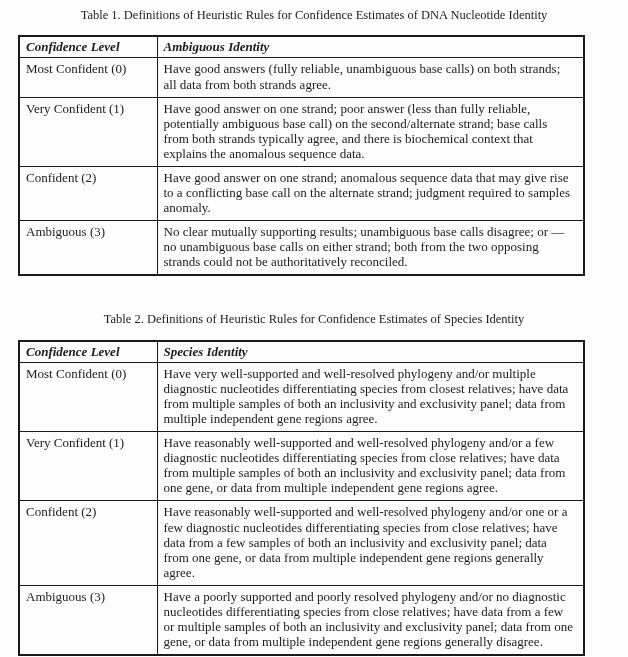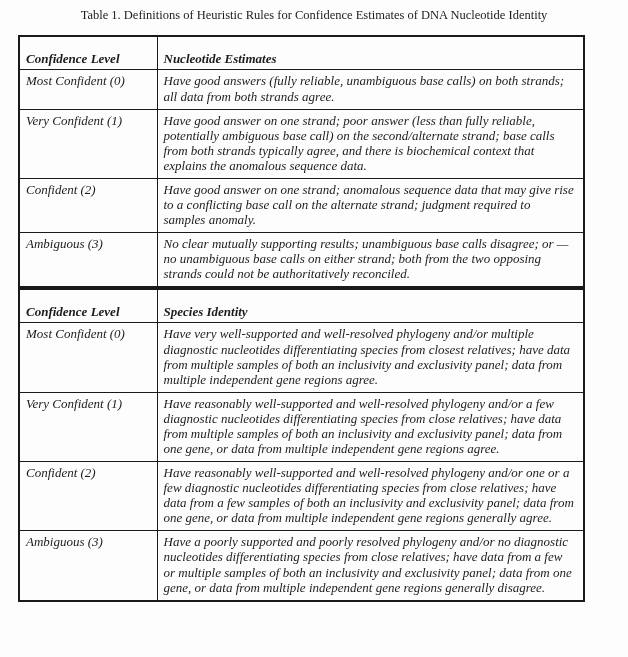--- a/index.html
+++ b/index.html
@@ -36,47 +36,46 @@
     line-height: 1.16;
     border: 2px solid #1a1a1a;
     background: #fdfdfd;
   }
   table.rules-table th,
   table.rules-table td {
     border: 1px solid #1a1a1a;
     vertical-align: top;
     text-align: left;
     padding: 3px 8px 5px 6px;
-    font-style: italic;
   }
   table.rules-table th {
     font-weight: bold;
     font-style: italic;
-    padding-top: 14px;
+    padding-top: 2px;
     padding-bottom: 3px;
   }
   col.level-col { width: 138px; }
   col.def-col { width: 427px; }
 </style>
 </head>
 <body>
 
 <div class="page">
 
   <section class="table-block table-block-1">
     <p class="caption">Table 1. Definitions of Heuristic Rules for Confidence Estimates of DNA Nucleotide Identity</p>
     <table class="rules-table">
       <colgroup>
         <col class="level-col">
         <col class="def-col">
       </colgroup>
       <thead>
         <tr>
           <th>Confidence Level</th>
-          <th>Nucleotide Estimates</th>
+          <th>Ambiguous Identity</th>
         </tr>
       </thead>
       <tbody>
         <tr>
           <td>Most Confident (0)</td>
           <td>Have good answers (fully reliable, unambiguous base calls) on both strands; all data from both strands agree.</td>
         </tr>
         <tr>
           <td>Very Confident (1)</td>
           <td>Have good answer on one strand; poor answer (less than fully reliable, potentially ambiguous base call) on the second/alternate strand; base calls from both strands typically agree, and there is biochemical context that explains the anomalous sequence data.</td>
@@ -87,20 +86,21 @@
         </tr>
         <tr>
           <td>Ambiguous (3)</td>
           <td>No clear mutually supporting results; unambiguous base calls disagree; or — no unambiguous base calls on either strand; both from the two opposing strands could not be authoritatively reconciled.</td>
         </tr>
       </tbody>
     </table>
   </section>
 
   <section class="table-block table-block-2">
+    <p class="caption">Table 2. Definitions of Heuristic Rules for Confidence Estimates of Species Identity</p>
     <table class="rules-table">
       <colgroup>
         <col class="level-col">
         <col class="def-col">
       </colgroup>
       <thead>
         <tr>
           <th>Confidence Level</th>
           <th>Species Identity</th>
         </tr>

